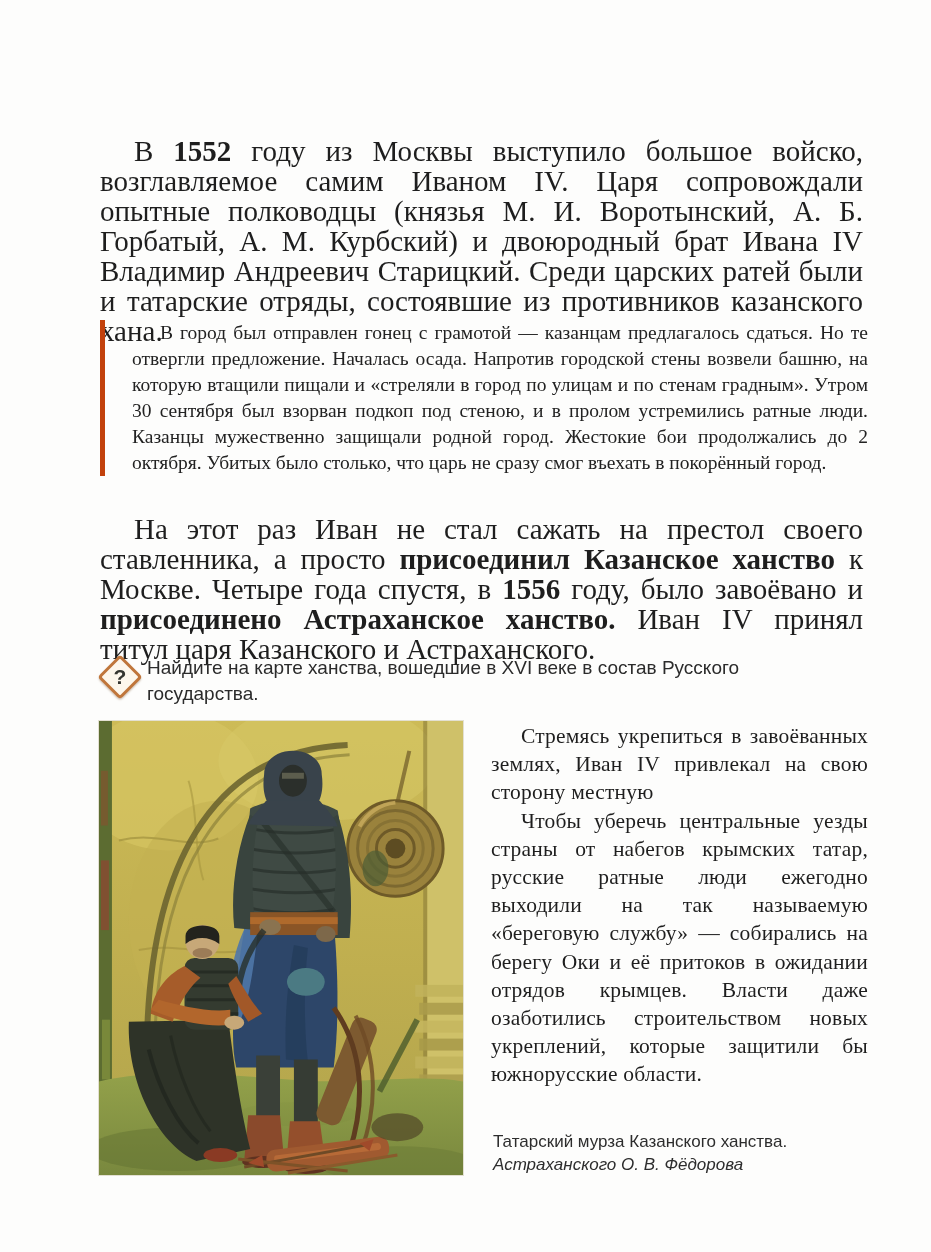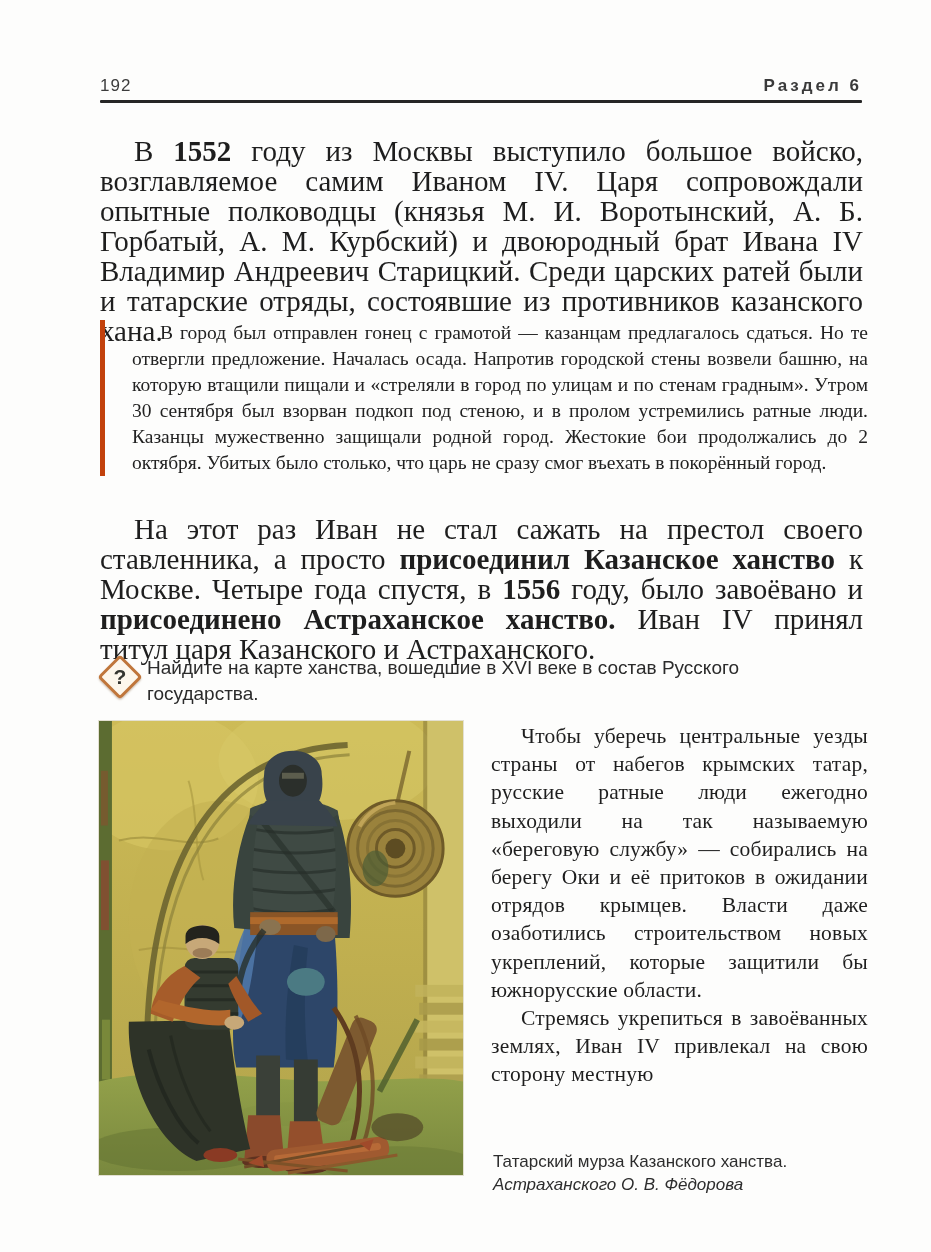--- a/index.html
+++ b/index.html
@@ -75,36 +75,29 @@
   .painting svg { display:block; width:100%; height:100%; }
   
   .col { position:absolute; left:491px; top:722px; width:377px; }
   .col p {
     font-size:21.5px; line-height:28.2px;
     text-align:justify; text-indent:30px; letter-spacing:.2px;
   }
   .caption {
     position:absolute; left:493px; top:1130px; width:390px;
     font-family:"Liberation Sans", sans-serif;
-    font-size:17px; line-height:23px; color:#2d2d2d;margin-top:20px;
+    font-size:17px; line-height:23px; color:#2d2d2d;
   }
   .caption .cap2 { font-style:italic; }
 </style>
 </head>
 <body>
 
 <div class="page">
 
-  <div class="header">
-    <div class="header-row">
-      <span class="page-num">192</span>
-      <span class="section-title">Раздел 6</span>
-    </div>
-    <div class="header-rule"></div>
-  </div>
 
   <p class="para p1"><span>В </span><span style="font-weight: bold;">1552</span><span> году из Москвы выступило большое войско, возглавляемое самим Иваном IV. Царя сопровождали опытные полководцы (князья М. И. Воротынский, А. Б. Горбатый, А. М. Курбский) и двоюродный брат Ивана IV Владимир Андреевич Старицкий. Среди царских ратей были и татарские отряды, состоявшие из противников казанского хана.</span></p>
 
   <div class="quote">В город был отправлен гонец с грамотой — казанцам предлагалось сдаться. Но те отвергли предложение. Началась осада. Напротив городской стены возвели башню, на которую втащили пищали и «стреляли в город по улицам и по стенам градным». Утром 30 сентября был взорван подкоп под стеною, и в пролом устремились ратные люди. Казанцы мужественно защищали родной город. Жестокие бои продолжались до 2 октября. Убитых было столько, что царь не сразу смог въехать в покорённый город.</div>
 
   <p class="para p2"><span>На этот раз Иван не стал сажать на престол своего ставленника, а просто </span><span style="font-weight: bold;">присоединил Казанское ханство</span><span> к Москве. Четыре года спустя, в </span><span style="font-weight: bold;">1556</span><span> году, было завоёвано и </span><span style="font-weight: bold;">присоединено Астраханское ханство.</span><span> Иван IV принял титул царя Казанского и Астраханского.</span></p>
 
   <div class="question">
     <div class="q-icon-wrap">
       <div class="q-diamond"></div>
@@ -251,22 +244,22 @@
         <line x1="190" y1="454" x2="300" y2="436" stroke="#8a5a2c" stroke-width="3"></line>
         <path d="M150,444 L164,436 L166,448 Z" fill="#a04a2a"></path>
         <path d="M262,424 L276,420 L272,432 Z" fill="#a04a2a"></path>
         <ellipse cx="300" cy="408" rx="26" ry="14" fill="#58502a" opacity="0.8"></ellipse>
         <path d="M282,372 L320,300" stroke="#4c5c2c" stroke-width="6" opacity="0.8"></path>
       </g>
     </svg>
   </div>
 
   <div class="col">
+    <p>Стремясь укрепиться в завоёванных землях, Иван IV привлекал на свою сторону местную</p>
     <p>Чтобы уберечь центральные уезды страны от набегов крымских татар, русские ратные люди ежегодно выходили на так называемую «береговую службу» — собирались на берегу Оки и её притоков в ожидании отрядов крымцев. Власти даже озаботились строительством новых укреплений, которые защитили бы южнорусские области.</p>
-    <p>Стремясь укрепиться в завоёванных землях, Иван IV привлекал на свою сторону местную</p>
   </div>
 
   <div class="caption">
     <div class="cap1">Татарский мурза Казанского ханства.</div>
     <div class="cap2">Астраханского О. В. Фёдорова</div>
   </div>
 
 </div>
 
 </body></html>

